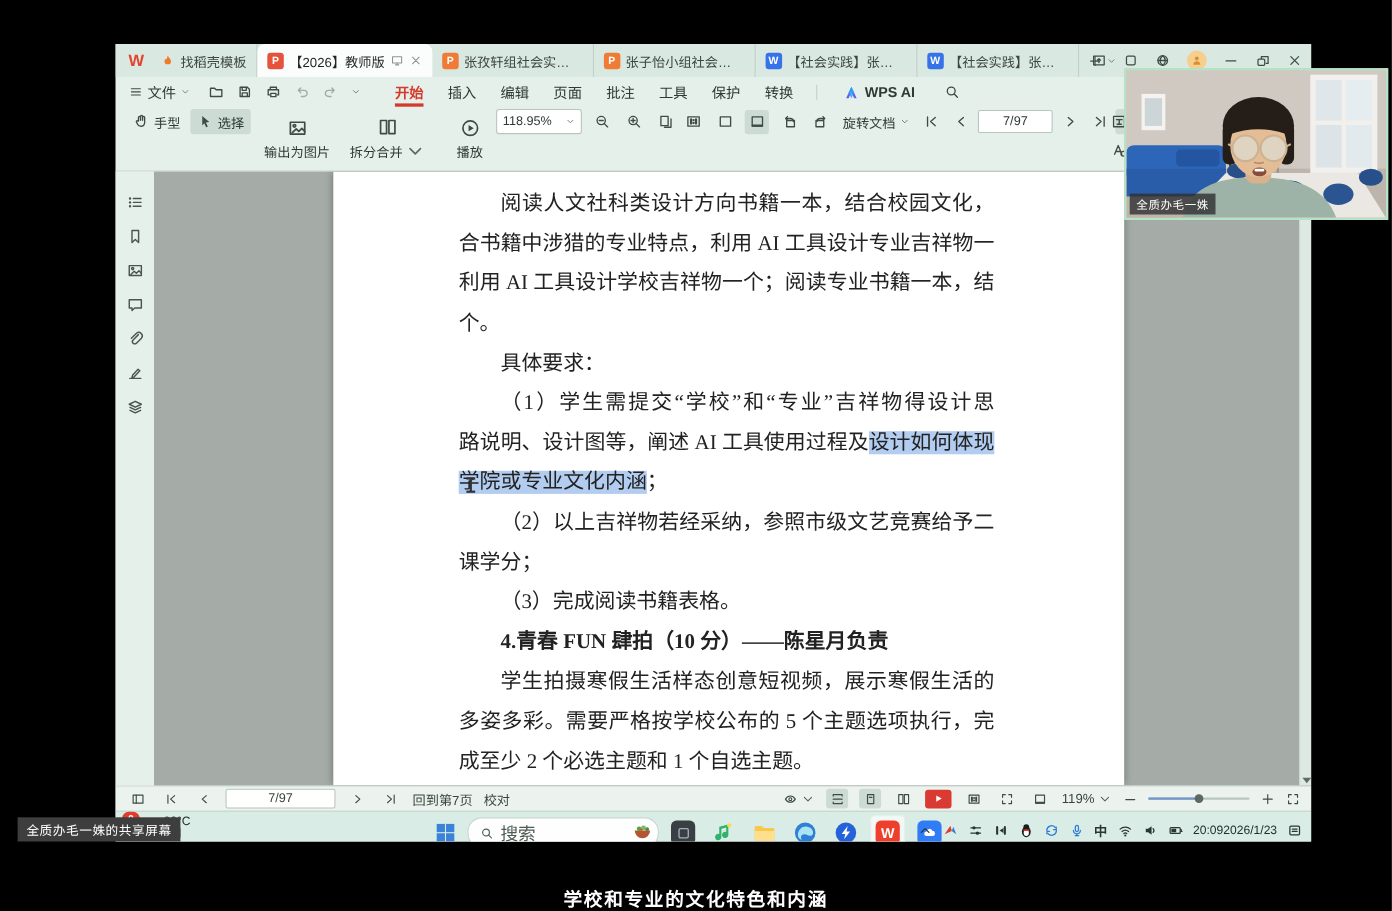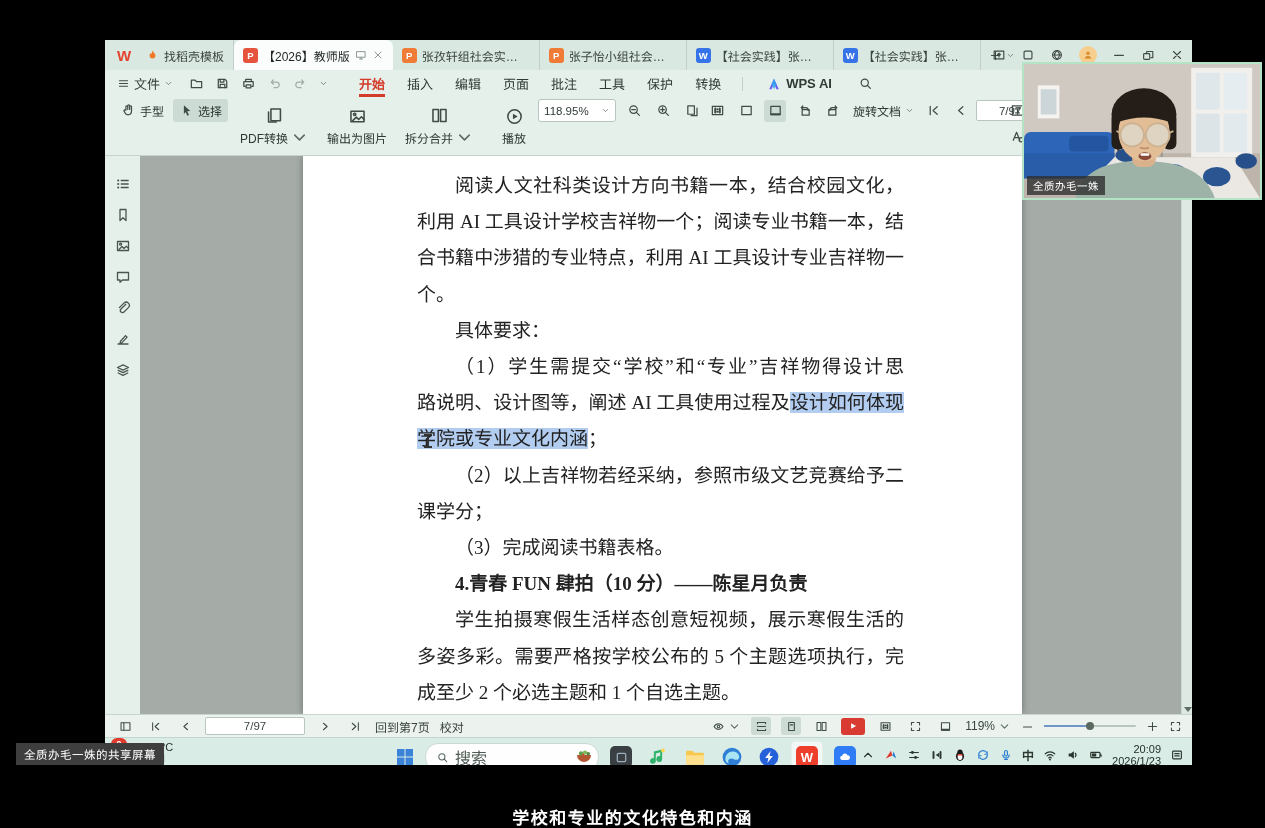--- a/index.html
+++ b/index.html
@@ -115,21 +115,21 @@
   .searchpill{width:158px;height:26px;background:#fdfefd;border:1px solid #c8d8d0;border-radius:13px;
               display:flex;align-items:center;gap:6px;padding:0 4px 0 10px;font-size:16px;color:#4f5c55;}
   .searchpill .bowl{margin-left:auto;}
   .app{width:30px;height:30px;border-radius:4px;display:flex;align-items:center;justify-content:center;position:relative;}
   .app.active{background:rgba(255,255,255,.65);border:1px solid #e6efe9;}
   .appsq{width:22px;height:22px;border-radius:5px;display:flex;align-items:center;justify-content:center;
          color:#fff;font-weight:800;font-size:13px;}
   .tk-tray{position:absolute;right:8px;top:0;height:33px;display:flex;align-items:center;gap:9px;color:#2c3630;}
   .tk-tray .ic{width:14px;height:14px;color:#2c3630;}
   .ime{font-size:12px;font-weight:600;}
-  .clock{display:flex;flex-direction:column;align-items:flex-end;line-height:12px;font-size:11px;color:#22302a;justify-content:space-between;}
+  .clock{display:flex;flex-direction:row;align-items:flex-end;line-height:12px;font-size:11px;color:#22302a;justify-content:space-between;}
 
   
   #webcam{position:absolute;left:1022px;top:62px;width:240px;height:138px;z-index:30;
           border:2px solid #b4e3c5;box-sizing:border-box;background:#cfc9c2;}
   #webcam svg{display:block;width:100%;height:100%;}
   .nametag{position:absolute;left:3px;bottom:3px;background:rgba(45,45,45,.78);color:#fff;
            font-size:10.5px;padding:2px 6px;letter-spacing:.5px;}
 
   
   #share-label{position:absolute;left:16px;top:743px;background:#3e3e3e;color:#fff;font-size:11.5px;
@@ -522,31 +522,20 @@
         <div class="rb-sm pressed">
           <svg class="ic" viewBox="0 0 16 16">
               <use href="#i-cursor"></use>
             </svg>
           <span>选择</span>
         </div>
       </div>
 
       <div class="rb-big">
         <svg class="ic" viewBox="0 0 16 16">
-            <use href="#i-doc2"></use>
-          </svg>
-        <span style="display:flex;align-items:center;gap:2px">
-          <span>PDF转换</span>
-          <svg class="ic chev-s" viewBox="0 0 16 16">
-              <use href="#i-chev"></use>
-            </svg>
-        </span>
-      </div>
-      <div class="rb-big">
-        <svg class="ic" viewBox="0 0 16 16">
             <use href="#i-img"></use>
           </svg>
         <span>输出为图片</span>
       </div>
       <div class="rb-big">
         <svg class="ic" viewBox="0 0 16 16">
             <use href="#i-split"></use>
           </svg>
         <span style="display:flex;align-items:center;gap:2px">
           <span>拆分合并</span>
@@ -742,22 +731,22 @@
             <use href="#i-sign"></use>
           </svg>
         <svg class="ic" viewBox="0 0 16 16">
             <use href="#i-layers"></use>
           </svg>
       </div>
 
       <div class="docarea">
         <div class="page">
           <div class="dline ind fill">阅读人文社科类设计方向书籍一本，结合校园文化，</div>
+          <div class="dline fill">合书籍中涉猎的专业特点，利用 AI 工具设计专业吉祥物一</div>
           <div class="dline fill">利用 AI 工具设计学校吉祥物一个；阅读专业书籍一本，结</div>
-          <div class="dline fill">合书籍中涉猎的专业特点，利用 AI 工具设计专业吉祥物一</div>
           <div class="dline">个。</div>
           <div class="dline ind">具体要求：</div>
           <div class="dline ind fill">（1）学生需提交“学校”和“专业”吉祥物得设计思</div>
           <div class="dline fill"><span>路说明、设计图等，阐述 AI 工具使用过程及</span><span class="hl">设计如何体现</span></div>
           <div class="dline"><span class="hl">学院或专业文化内涵</span><span>；</span></div>
           <div class="dline ind fill">（2）以上吉祥物若经采纳，参照市级文艺竞赛给予二</div>
           <div class="dline">课学分；</div>
           <div class="dline ind">（3）完成阅读书籍表格。</div>
           <div class="dline ind bold">4.青春 FUN 肆拍（10 分）——陈星月负责</div>
           <div class="dline ind fill">学生拍摄寒假生活样态创意短视频，展示寒假生活的</div>

